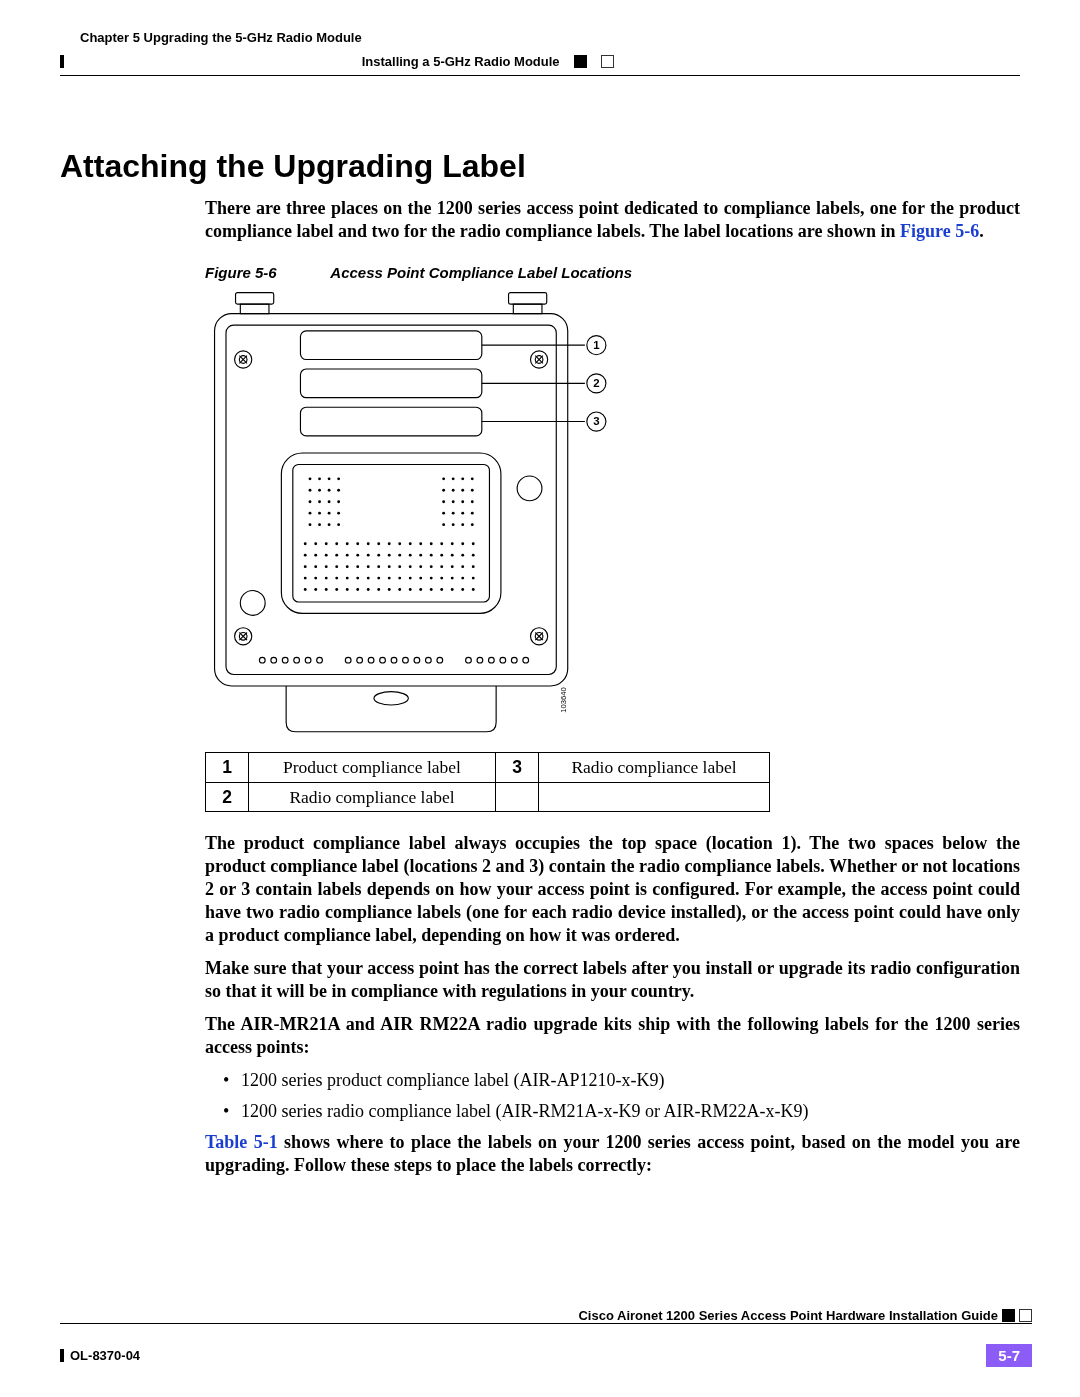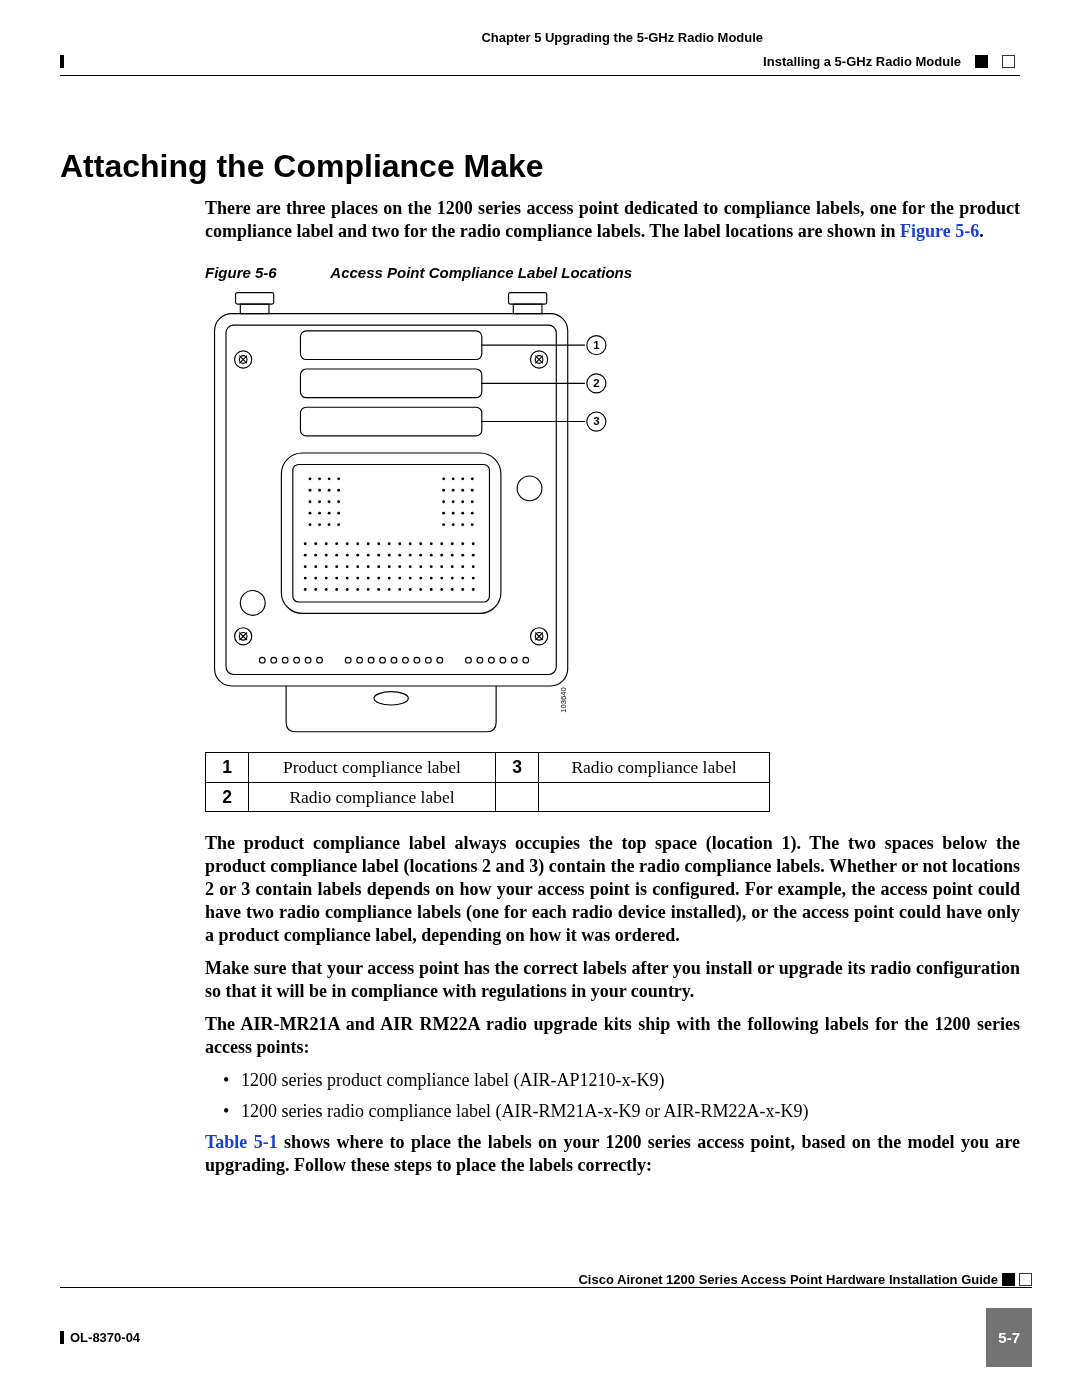--- a/index.html
+++ b/index.html
@@ -12,21 +12,21 @@
   }
   .page {
     position: relative;
     width: 1080px;
     height: 1397px;
     box-sizing: border-box;
     padding: 30px 60px 30px 60px;
   }
   .header {
     display: flex;
-    justify-content: flex-end;
+    justify-content: flex-start;
     font-family: Arial, Helvetica, sans-serif;
     font-weight: bold;
     font-size: 13px;
     padding: 0 5px 6px 20px;
   }
   .header-left { white-space: nowrap; }
   .header-right {
     white-space: nowrap;
     margin-top: 24px;
     display: flex;
@@ -159,25 +159,25 @@
     align-items: center;
     gap: 6px;
   }
   .footer-doc .bar {
     display: inline-block;
     width: 4px;
     height: 13px;
     background: #000;
   }
   .page-num {
-    background: #737373;
+    background: #8b5cf6;
     color: #fff;
     font-weight: bold;
     font-size: 15px;
-    padding: 21px 12px;
+    padding: 3px 12px;
     display: inline-block;
   }
   .footer-box-outline {
     display: inline-block;
     width: 13px;
     height: 13px;
     border: 1px solid #333;
     box-sizing: border-box;
     margin-left: 4px;
   }
@@ -198,21 +198,21 @@
     <div class="header-left">Chapter 5      Upgrading the 5-GHz Radio Module</div>
     <div class="header-right">
       <span>Installing a 5-GHz Radio Module</span>
       <span class="header-bar-right1"></span>
       <span class="header-bar-right2"></span>
     </div>
   </div>
   <hr class="rule">
   <div class="header-bar-left"></div>
 
-  <h1 class="section-title">Attaching the Compliance Make</h1>
+  <h1 class="section-title">Attaching the Upgrading Label</h1>
 
   <div class="body-text">
     <p>
       <span>There are three places on the 1200 series access point dedicated to compliance labels, one for the product compliance label and two for the radio compliance labels. The label locations are shown in </span><span class="xref">Figure 5-6</span><span>.</span>
     </p>
 
     <div class="figure-caption">
       <span class="cap-num">Figure 5-6</span>
       <span>Access Point Compliance Label Locations</span>
     </div>

